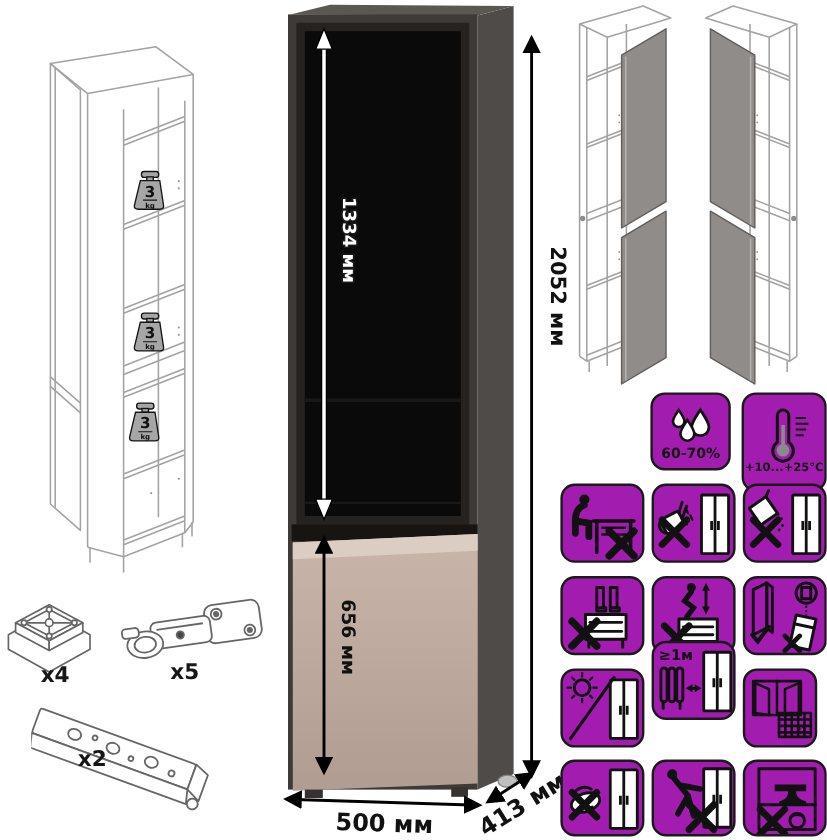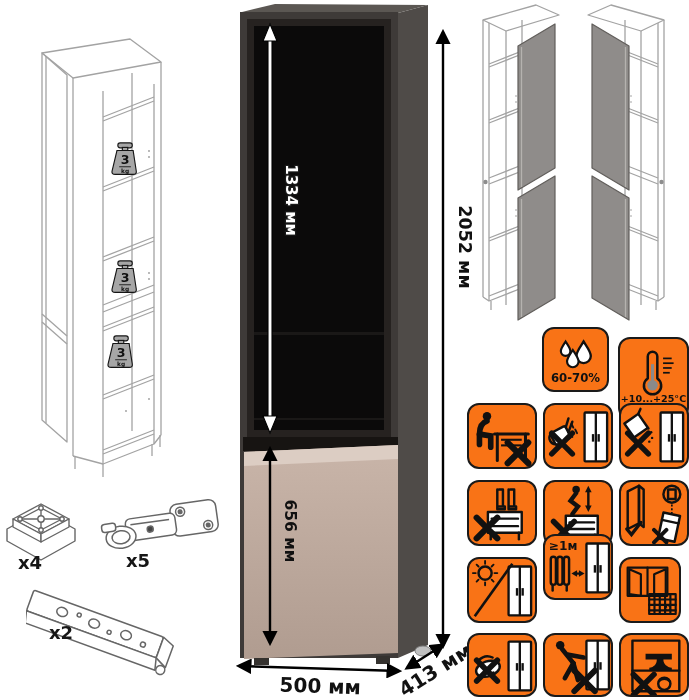--- a/index.html
+++ b/index.html
@@ -1,21 +1,21 @@
 <!DOCTYPE html>
 <html><head>
 <meta charset="utf-8">
 <style>
   html,body{margin:0;padding:0}
   body{width:689px;height:700px;position:relative;background:#fff;overflow:hidden;
        font-family:"DejaVu Sans",sans-serif}
   .abs{position:absolute}
   svg{font-family:"DejaVu Sans",sans-serif}
-  .ib{position:absolute;border:2.5px solid #1a1a1a;border-radius:12px;background:#f97316;box-sizing:border-box}
-  .lbl{position:absolute;font-weight:bold;color:#161616;font-size:18px;text-align:left;width:40px}
+  .ib{position:absolute;border:2.5px solid #1a1a1a;border-radius:12px;background:#a21caf;box-sizing:border-box}
+  .lbl{position:absolute;font-weight:bold;color:#161616;font-size:18px;text-align:right;width:40px}
   .wire{stroke:#a3a3a3;stroke-width:1.3;fill:none;stroke-linejoin:round}
   .pict{stroke:#111;fill:none;stroke-width:2.6;stroke-linecap:round;stroke-linejoin:round}
 </style>
 </head>
 <body>
 
 <svg width="0" height="0" style="position:absolute" aria-hidden="true">
   <defs>
     <g id="g-ward">
       <rect x="0" y="0" width="24" height="52" rx="1"></rect>
@@ -224,21 +224,21 @@
   <svg width="100%" height="100%" viewBox="0 0 70 66">
     <g fill="#fff" stroke="#111">
       <use href="#g-drop" transform="translate(24,21) scale(0.66)" stroke-width="3.6"></use>
       <use href="#g-drop" transform="translate(44,25) scale(1)" stroke-width="2.6"></use>
       <use href="#g-drop" transform="translate(32,32) scale(0.8)" stroke-width="3"></use>
     </g>
     <text x="35" y="58" font-size="13" font-weight="bold" fill="#111" text-anchor="middle">60-70%</text>
   </svg>
 </div>
 
-<div class="ib" style="left:618px;top:337px;width:71px;height:83px">
+<div class="ib" style="left:618px;top:327px;width:71px;height:83px">
   <svg width="100%" height="100%" viewBox="0 0 70 66">
     <path class="pict" d="M29,10 a5,5 0 0 1 10,0 V33 a9,9 0 1 1 -10,0 Z" fill="#fff"></path>
     <rect x="32.4" y="18" width="3.2" height="20" fill="#8a8a8a" stroke="none"></rect>
     <circle cx="34" cy="40" r="5.5" fill="#8a8a8a" stroke="none"></circle>
     <g stroke="#111" stroke-width="1.8">
       <line x1="45" y1="12" x2="54" y2="12"></line>
       <line x1="45" y1="17" x2="56" y2="17"></line>
       <line x1="45" y1="22" x2="54" y2="22"></line>
       <line x1="45" y1="27" x2="52" y2="27"></line>
     </g>

